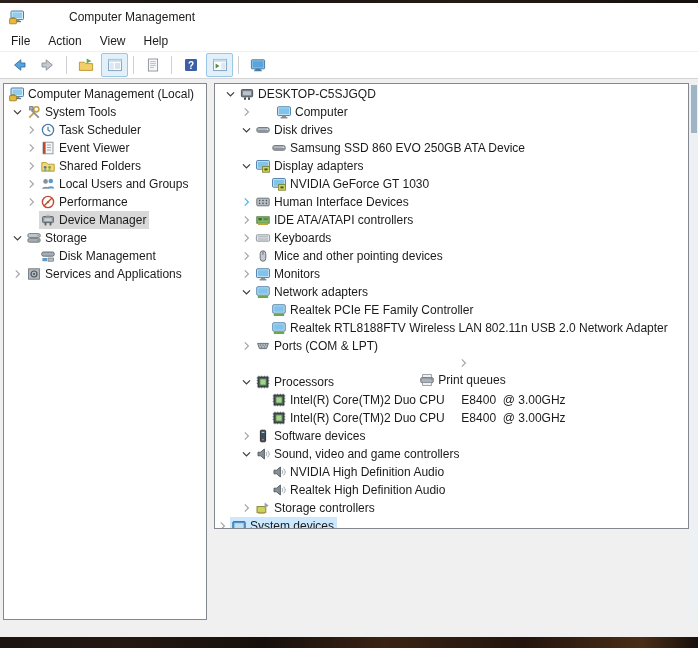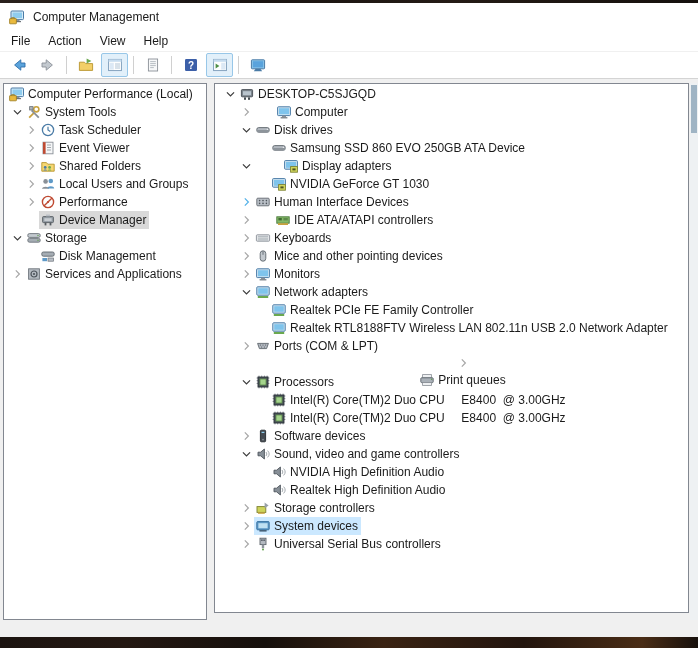--- a/index.html
+++ b/index.html
@@ -1,32 +1,32 @@
 <!DOCTYPE html>
 <html><head>
 <meta charset="utf-8">
 <style>
   html,body{margin:0;padding:0;background:#fff;}
   .screen{position:relative;width:698px;height:648px;background:#fff;overflow:hidden;
           font-family:"Liberation Sans",sans-serif;font-size:12px;color:#1b1b1b;}
   .top-strip{height:3px;background:linear-gradient(90deg,#2a211c,#171210 30%,#241b15 65%,#15100d);}
   .titlebar{height:27px;display:flex;align-items:center;padding-left:9px;background:#fff;}
   .app-icon{width:16px;height:16px;margin-right:8px;flex:none;}
-  .title-text{font-size:12px;}
+  .title-text{font-size:12px;margin-left:36px;}
   .menubar{height:21px;display:flex;align-items:center;padding-left:2px;background:#fff;border-bottom:1px solid #f0f0f0;}
   .menu-item{padding:2px 9px;cursor:default;}
   .toolbar{height:27px;display:flex;align-items:center;padding-left:4px;background:#fff;border-bottom:1px solid #d4d4d4;box-sizing:border-box;}
   .tb-btn{width:25px;height:22px;display:flex;align-items:center;justify-content:center;border:1px solid transparent;border-radius:2px;margin:0 1px;flex:none;}
   .tb-btn.pressed{background:#e2f0fa;border-color:#98c7e8;}
   .tb-btn svg{display:block;}
   .tb-sep{width:1px;height:18px;background:#d0d0d0;margin:0 4px;flex:none;}
   .content{position:absolute;top:79px;left:0;right:0;bottom:11px;background:#f0f0f0;}
   .panel{position:absolute;top:4px;background:#fff;border:1px solid #828790;overflow:hidden;box-sizing:border-box;}
   .panel-left{left:3px;width:204px;height:537px;}
-  .panel-right{left:214px;width:475px;height:530px;}
+  .panel-right{left:214px;width:475px;height:446px;}
   .scrollstrip{position:absolute;top:4px;right:0;width:8px;height:537px;background:#eef1f3;}
   .scrollthumb{position:absolute;top:2px;left:1px;width:6px;height:48px;background:#9fb4c4;}
   .tree{padding-top:1px;}
   .tree-row{display:flex;align-items:center;height:18px;}
   .chev{width:15px;height:16px;flex:none;display:flex;align-items:center;justify-content:center;}
   .tree-icon{width:16px;height:16px;flex:none;margin-right:3px;}
   .tree-icon svg{display:block;}
   .row-core{display:flex;align-items:center;height:18px;padding:0 3px 0 1px;}
   .row-label{white-space:pre;line-height:18px;}
   .sel-inactive{background:#d9d9d9;}
@@ -125,21 +125,21 @@
               <span class="tree-icon">
                 <svg xmlns="http://www.w3.org/2000/svg" width="16" height="16" viewBox="0 0 16 16">
                   <rect x="2" y="2" width="12.5" height="8.6" rx="1" fill="#d6ecf8" stroke="#4a7ba6"></rect>
                   <rect x="3.5" y="3.5" width="9.5" height="5.6" fill="#8fccee"></rect>
                   <rect x="6.5" y="10.6" width="4" height="1.4" fill="#8a8f94"></rect>
                   <rect x="5" y="12" width="7" height="1.2" fill="#6e7378"></rect>
                   <rect x="0.6" y="9.6" width="6.8" height="5.2" rx="0.5" fill="#e9b93d" stroke="#9a7b20" stroke-width="0.8"></rect>
                   <path d="M2.6 9.6v-1h2.8v1" fill="none" stroke="#9a7b20" stroke-width="0.8"></path>
                 </svg>
               </span>
-              <span class="row-label">Computer Performance (Local)</span>
+              <span class="row-label">Computer Management (Local)</span>
             </span>
           </div>
           <div class="tree-row" style="padding-left: 6px;">
             <span class="chev">
               <svg xmlns="http://www.w3.org/2000/svg" width="16" height="16" viewBox="0 0 16 16">
                 <path d="M4.2 6.2L8 10l3.8-3.8" fill="none" stroke="#3c3c3c" stroke-width="1.3"></path>
               </svg>
             </span>
             <span class="row-core">
               <span class="tree-icon">
@@ -366,21 +366,21 @@
               <span class="tree-icon">
                 <svg xmlns="http://www.w3.org/2000/svg" width="16" height="16" viewBox="0 0 16 16">
                   <rect x="1.8" y="5.6" width="12.4" height="4.6" rx="1.8" fill="#b3b9c0" stroke="#5f666d" stroke-width="0.9"></rect>
                   <rect x="1.8" y="8" width="12.4" height="2.2" rx="1" fill="#8d949b"></rect>
                   <circle cx="12.4" cy="7.4" r="0.7" fill="#e8eaec"></circle>
                 </svg>
               </span>
               <span class="row-label">Samsung SSD 860 EVO 250GB ATA Device</span>
             </span>
           </div>
-          <div class="tree-row" style="padding-left: 24px; gap: 28px;">
+          <div class="tree-row" style="padding-left: 24px;">
             <span class="chev">
               <svg xmlns="http://www.w3.org/2000/svg" width="16" height="16" viewBox="0 0 16 16">
                 <path d="M4.2 6.2L8 10l3.8-3.8" fill="none" stroke="#3c3c3c" stroke-width="1.3"></path>
               </svg>
             </span>
             <span class="row-core">
               <span class="tree-icon">
                 <svg xmlns="http://www.w3.org/2000/svg" width="16" height="16" viewBox="0 0 16 16">
                   <rect x="1.6" y="2.6" width="12.8" height="8.6" rx="0.8" fill="#cfe6f4" stroke="#4a7ba6" stroke-width="1"></rect>
                   <rect x="3" y="4" width="10" height="5.8" fill="#7fc4ec"></rect>
@@ -419,21 +419,21 @@
                   <circle cx="8" cy="6.6" r="0.8" fill="#4d545b"></circle>
                   <circle cx="11.4" cy="6.6" r="0.8" fill="#4d545b"></circle>
                   <circle cx="4.6" cy="9.4" r="0.8" fill="#4d545b"></circle>
                   <circle cx="8" cy="9.4" r="0.8" fill="#4d545b"></circle>
                   <circle cx="11.4" cy="9.4" r="0.8" fill="#4d545b"></circle>
                 </svg>
               </span>
               <span class="row-label">Human Interface Devices</span>
             </span>
           </div>
-          <div class="tree-row" style="padding-left: 24px; gap: 20px;">
+          <div class="tree-row" style="padding-left: 24px;">
             <span class="chev">
               <svg xmlns="http://www.w3.org/2000/svg" width="16" height="16" viewBox="0 0 16 16">
                 <path d="M6.2 4.2L10 8l-3.8 3.8" fill="none" stroke="#a6a6a6" stroke-width="1.3"></path>
               </svg>
             </span>
             <span class="row-core">
               <span class="tree-icon">
                 <svg xmlns="http://www.w3.org/2000/svg" width="16" height="16" viewBox="0 0 16 16">
                   <rect x="1.8" y="4.8" width="12.4" height="6.4" fill="#84b868" stroke="#4a7a3a" stroke-width="0.9"></rect>
                   <rect x="3" y="11.2" width="10" height="1.8" fill="#c9a23e"></rect>
@@ -685,21 +685,21 @@
               <span class="tree-icon">
                 <svg xmlns="http://www.w3.org/2000/svg" width="16" height="16" viewBox="0 0 16 16">
                   <rect x="2" y="6.6" width="8.8" height="5.8" fill="#cdd35a" stroke="#7c8030" stroke-width="0.9"></rect>
                   <rect x="3" y="12.4" width="6.8" height="1.4" fill="#c9a23e"></rect>
                   <path d="M9.6 2.6l4 2.8-4 2.8z" fill="#98a0a8"></path>
                 </svg>
               </span>
               <span class="row-label">Storage controllers</span>
             </span>
           </div>
-          <div class="tree-row" style="padding-left: 24px; text-align: center;">
+          <div class="tree-row" style=" text-align: center;">
             <span class="chev">
               <svg xmlns="http://www.w3.org/2000/svg" width="16" height="16" viewBox="0 0 16 16">
                 <path d="M6.2 4.2L10 8l-3.8 3.8" fill="none" stroke="#a6a6a6" stroke-width="1.3"></path>
               </svg>
             </span>
             <span class="row-core sel-active">
               <span class="tree-icon">
                 <svg xmlns="http://www.w3.org/2000/svg" width="16" height="16" viewBox="0 0 16 16">
                   <rect x="1.8" y="3.6" width="12.4" height="8.2" rx="0.8" fill="#5e99c7" stroke="#2f6a99" stroke-width="0.9"></rect>
                   <rect x="3.4" y="5.2" width="9.2" height="5" fill="#bfe0f2"></rect>

